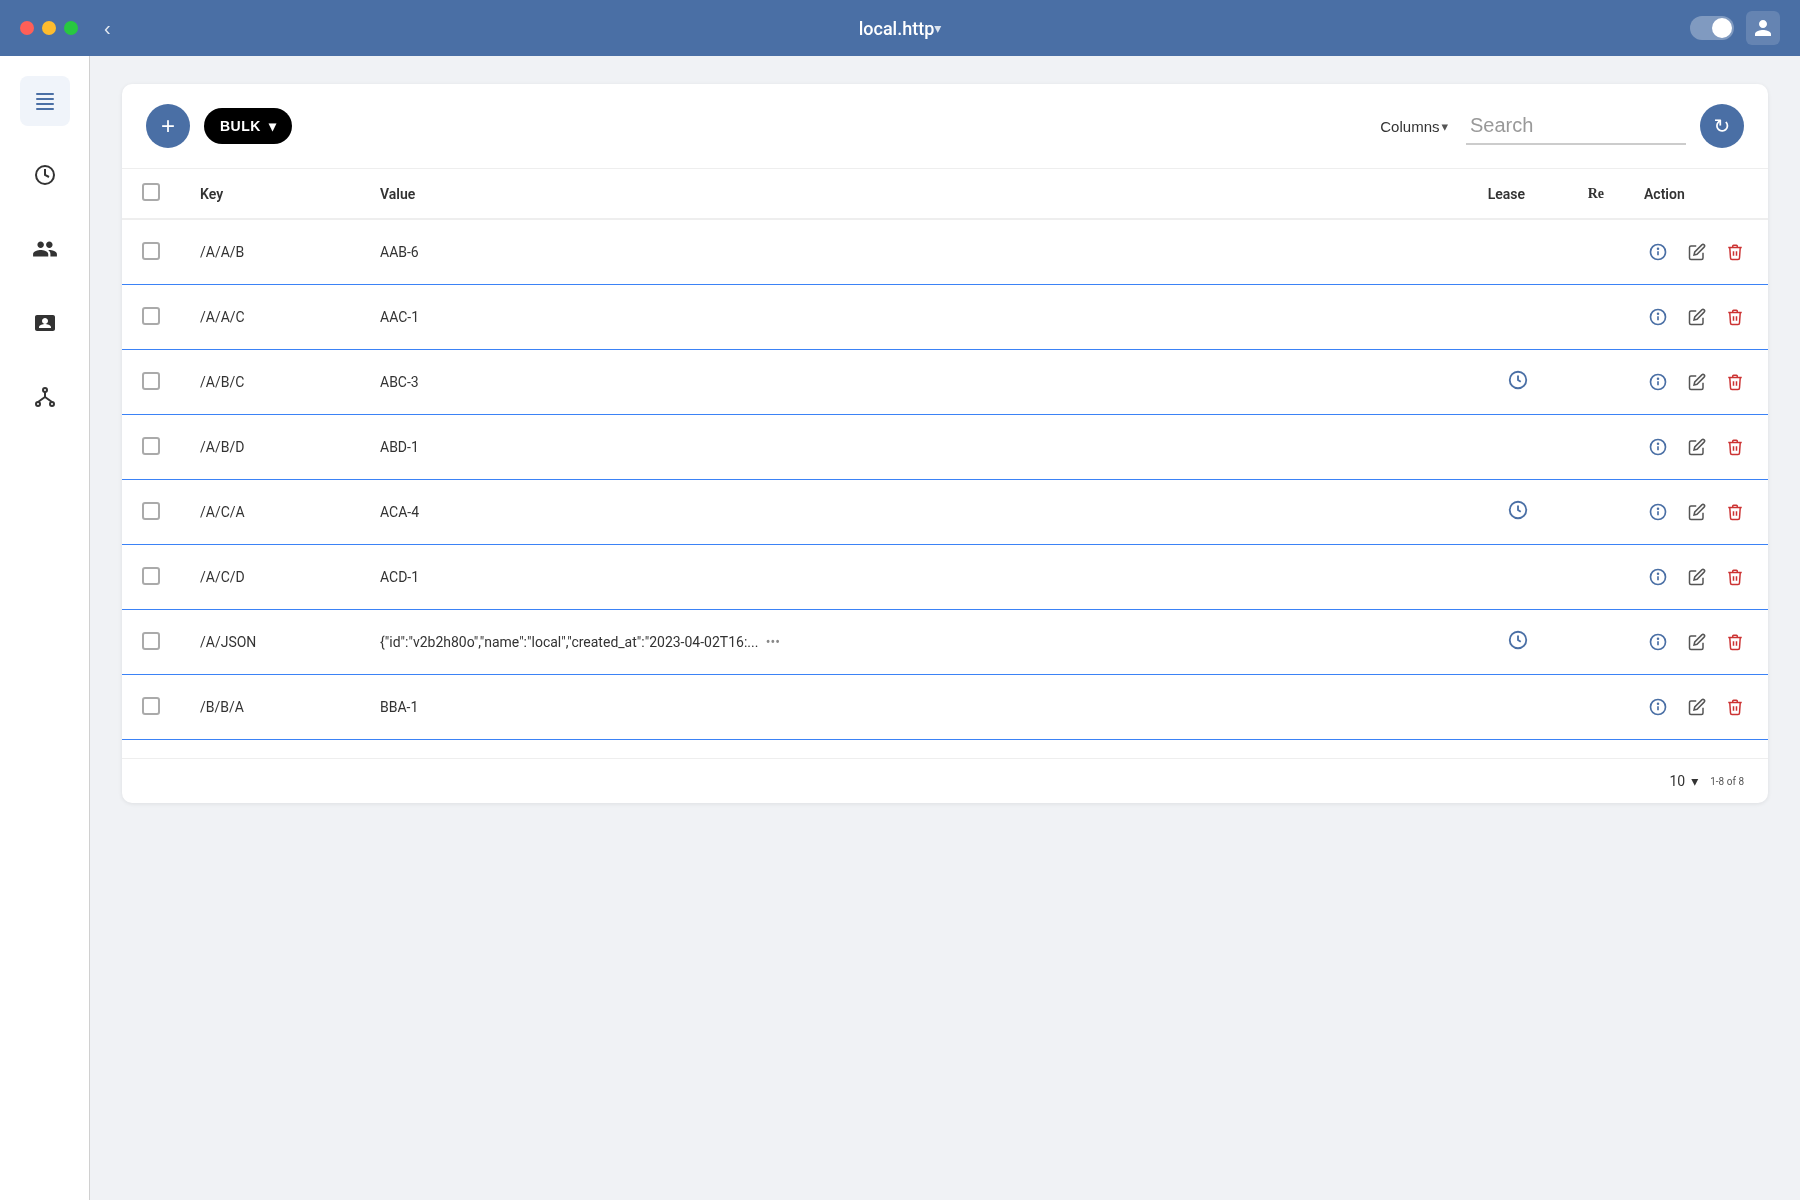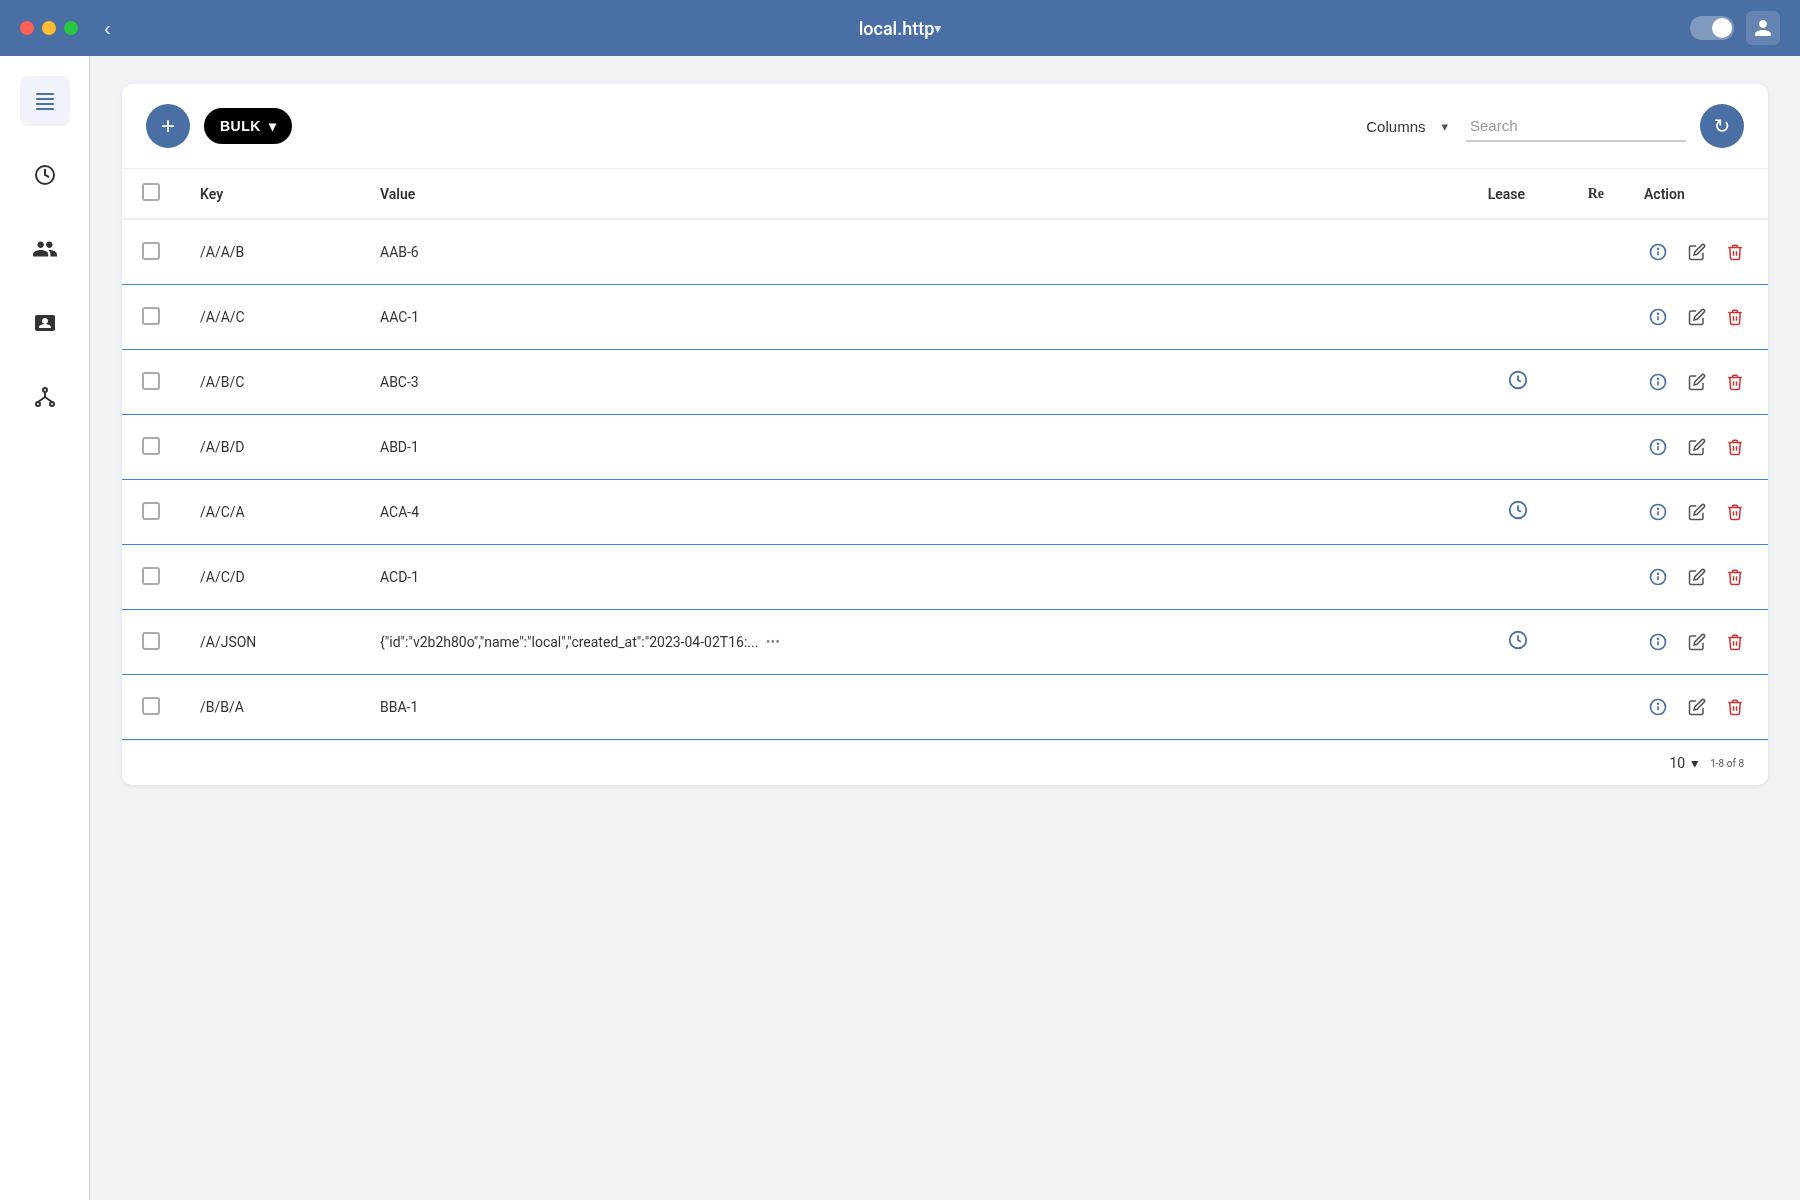--- a/index.html
+++ b/index.html
@@ -182,40 +182,40 @@
       cursor: pointer;
       display: flex;
       align-items: center;
       gap: 8px;
       letter-spacing: 0.5px;
     }
     .toolbar-spacer { flex: 1; }
     .columns-btn {
       display: flex;
       align-items: center;
-      gap: 16px;
+      gap: 2px;
       border: none;
       background: none;
       font-size: 15px;
       color: #333;
       cursor: pointer;
       padding: 8px 4px;
     }
     .columns-btn .arrow { font-size: 13px; color: #555; }
     .search-box {
       display: flex;
       align-items: center;
       border-bottom: 2px solid #ccc;
       padding: 6px 4px;
       min-width: 220px;
     }
     .search-input {
       border: none;
       outline: none;
-      font-size: 15px;
+      font-size: 20px;
       color: #be185d;
       background: transparent;
       width: 200px;
     }
     .search-input::placeholder { color: #999; }
     .refresh-btn {
       width: 44px;
       height: 44px;
       background: #4a6fa5;
       border-radius: 50%;
@@ -303,20 +303,21 @@
     }
 
     
     .table-footer {
       display: flex;
       align-items: center;
       justify-content: flex-end;
       padding: 14px 24px;
       border-top: 1px solid #eee;
       gap: 12px;
+      margin-top: 18px;
     }
     .per-page {
       display: flex;
       align-items: center;
       gap: 6px;
       font-size: 14px;
       color: #333;
     }
     .pagination-info {
       font-size: 10px;

